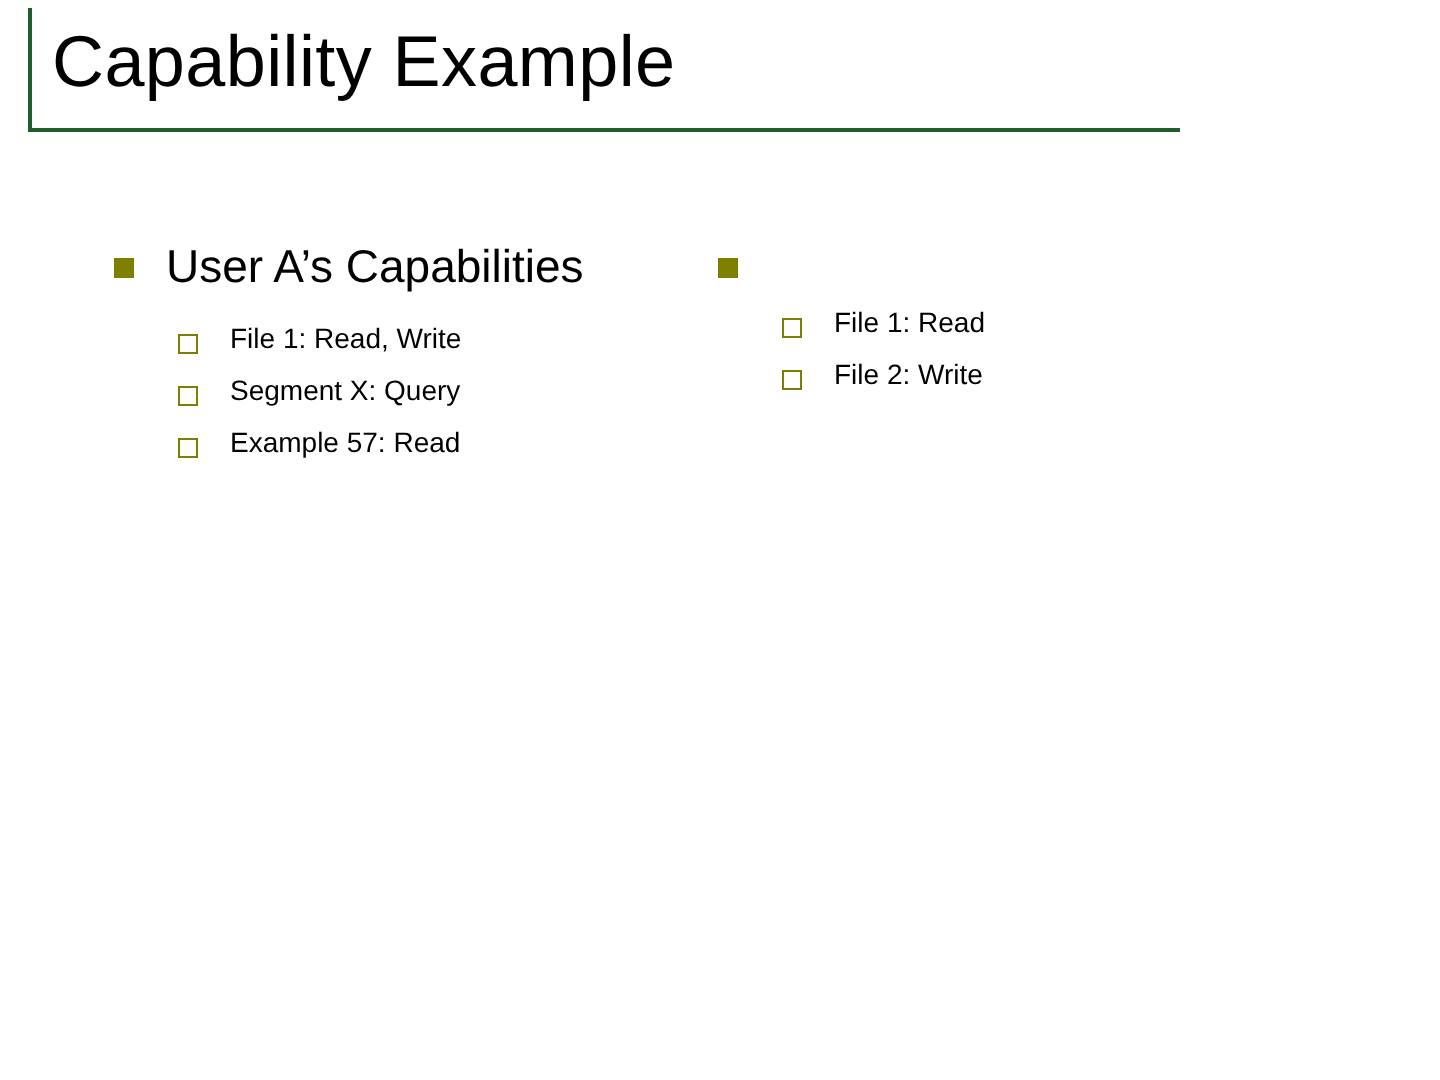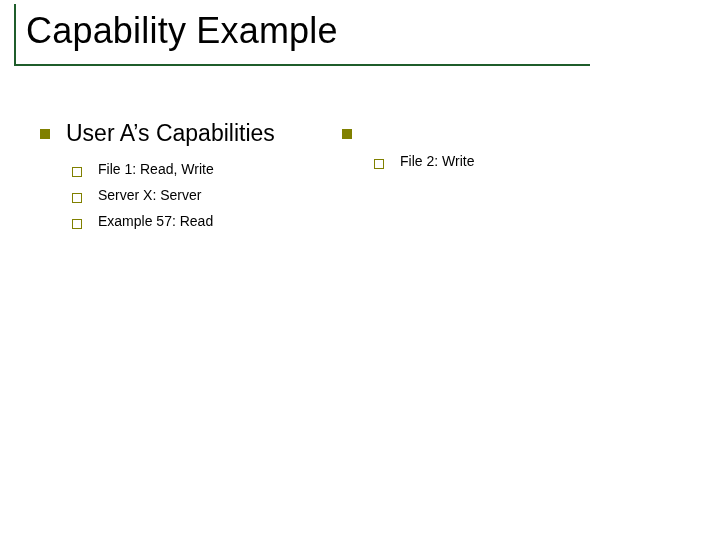--- a/index.html
+++ b/index.html
@@ -37,21 +37,21 @@
     position: absolute;
     left: 0;
     right: 0;
     top: 120px;
     display: flex;
     flex-direction: row;
   }
   .col {
     width: 50%;
     box-sizing: border-box;
-    padding-left: 40px;
+    padding-left: 57px;
   }
   .l1 {
     display: flex;
     align-items: flex-start;
     font-size: 23px;
     margin-bottom: 14px;
   }
   .l2 {
     display: flex;
     align-items: flex-start;
@@ -94,32 +94,36 @@
       <div class="l1">
         <span class="bullet-sq"></span>
         <span>User A’s Capabilities</span>
       </div>
       <div class="l2">
         <span class="bullet-hsq"></span>
         <span>File 1:  Read, Write</span>
       </div>
       <div class="l2">
         <span class="bullet-hsq"></span>
-        <span>Server X:  Server</span>
+        <span>Segment X:  Query</span>
       </div>
       <div class="l2">
         <span class="bullet-hsq"></span>
         <span>Example 57:  Read</span>
       </div>
     </div>
 
     <div class="col">
       <div class="l1">
         <span class="bullet-sq"></span>
       </div>
       <div class="l2">
         <span class="bullet-hsq"></span>
+        <span>File 1:  Read</span>
+      </div>
+      <div class="l2">
+        <span class="bullet-hsq"></span>
         <span>File 2:  Write</span>
       </div>
     </div>
 
   </div>
 </div>
 
 </body></html>

